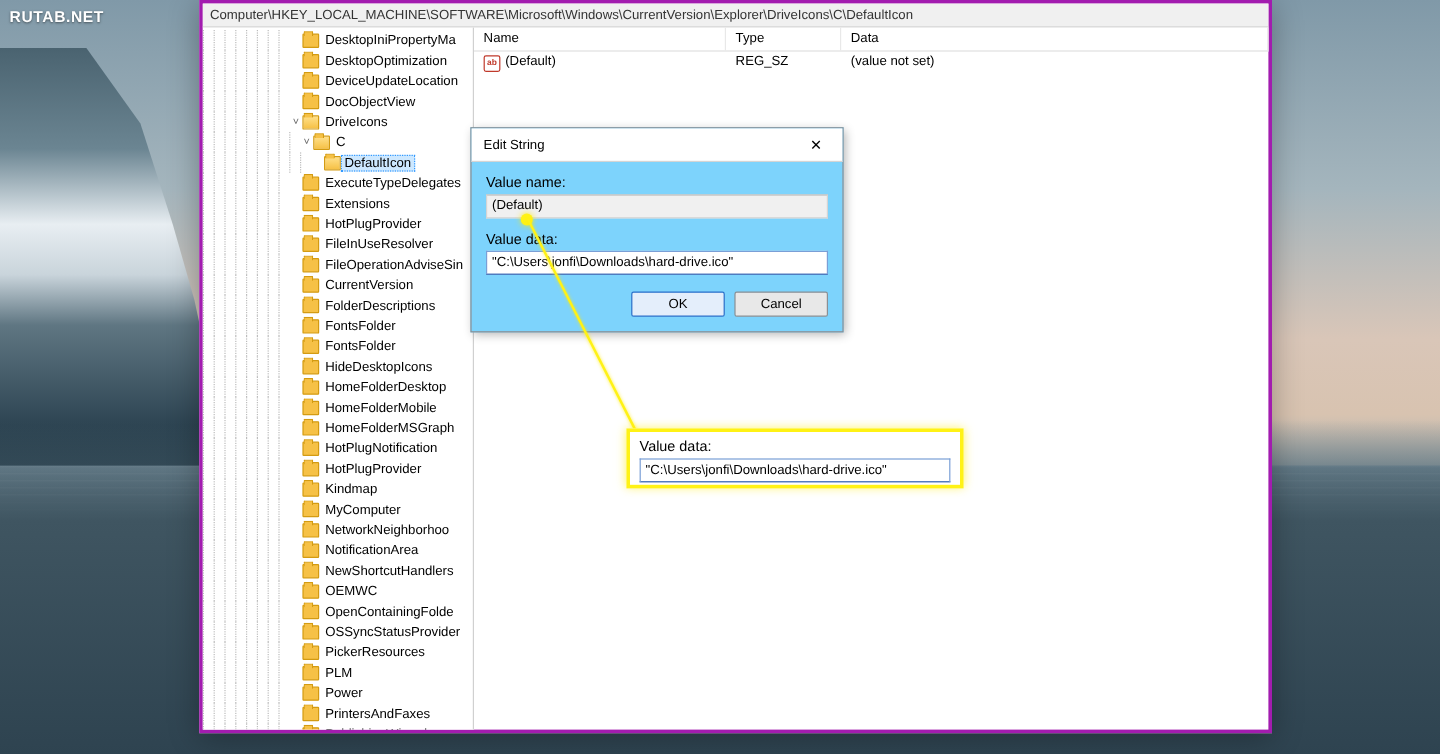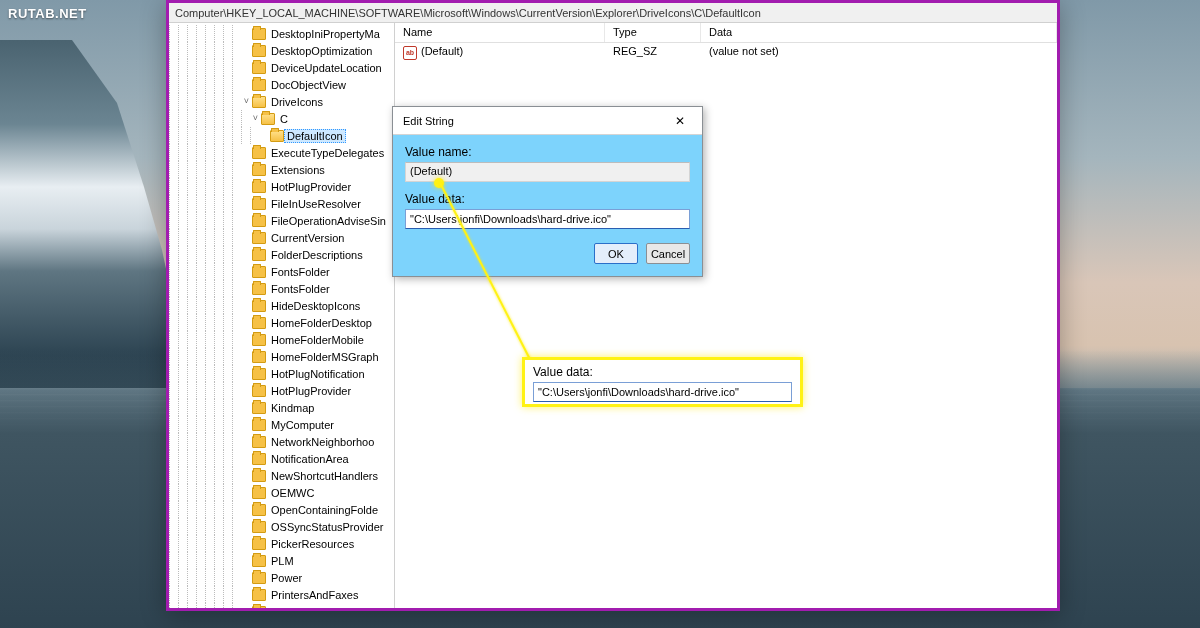--- a/index.html
+++ b/index.html
@@ -32,21 +32,21 @@
 .row div { padding:2px 8px 0 8px; }
 .abico { width:14px; height:14px; border:1px solid #c0392b; background:#fff; display:inline-flex; align-items:center; justify-content:center; font-size:7px; font-weight:700; color:#c0392b; margin-right:4px; border-radius:2px; }
 .dialog { position:absolute; left:392px; top:82px; width:311px; background:#7dd3fc; border:1px solid #8a8f94; box-shadow:2px 2px 8px rgba(0,0,0,0.3);margin-top:24px; }
 .dlg-title { display:flex; justify-content:space-between; align-items:center; height:28px; padding:0 6px 0 10px; font-size:11px; background:#fff; border-bottom:1px solid #d4d4d4; }
 .dlg-close { width:32px; height:20px; display:flex; align-items:center; justify-content:center; font-size:12px; cursor:pointer; }
 .dlg-body { padding:10px 12px 12px 12px; }
 .dlg-lbl { font-size:12px; color:#000; margin-bottom:3px; }
 .dlg-ro { background:#f0f0f0; border:1px solid #d4d4d4; border-top-color:#bcbcbc; height:20px; font-size:11px; padding:2px 4px; margin-bottom:10px; }
 .dlg-in { width:100%; height:20px; border:1px solid #7a9fd6; border-bottom:1px solid #2a5db0; background:#fff; font-size:11px; padding:2px 4px; margin-bottom:14px; }
 .dlg-btns { display:flex; justify-content:flex-end; gap:8px; }
-.dlg-btn { width:44px; height:21px; font-size:11px; border:1px solid #8a8f94; background:#e8e8e8; border-radius:2px; cursor:pointer; }
+.dlg-btn { width:78px; height:21px; font-size:11px; border:1px solid #8a8f94; background:#e8e8e8; border-radius:2px; cursor:pointer; }
 .dlg-btn.primary { border:1px solid #2a6fc9; background:#e4eefb; }
 .callout { position:absolute; left:522px; top:357px; width:281px; height:50px; background:#fff; border:3px solid #fff215; box-shadow:0 0 8px rgba(255,235,0,0.6); }
 .callout-in { padding:5px 8px; }
 .callout-line { position:absolute; left:439px; top:183px; width:2px; height:218px; background:#fff215; transform:rotate(-27deg); transform-origin:top left; box-shadow:0 0 3px rgba(255,235,0,0.8); }
 .callout-dot { position:absolute; left:434px; top:178px; width:10px; height:10px; border-radius:50%; background:#fff215; box-shadow:0 0 5px rgba(255,235,0,0.9); }
 </style>
 </head>
 <body>
 
 <div class="bg">

